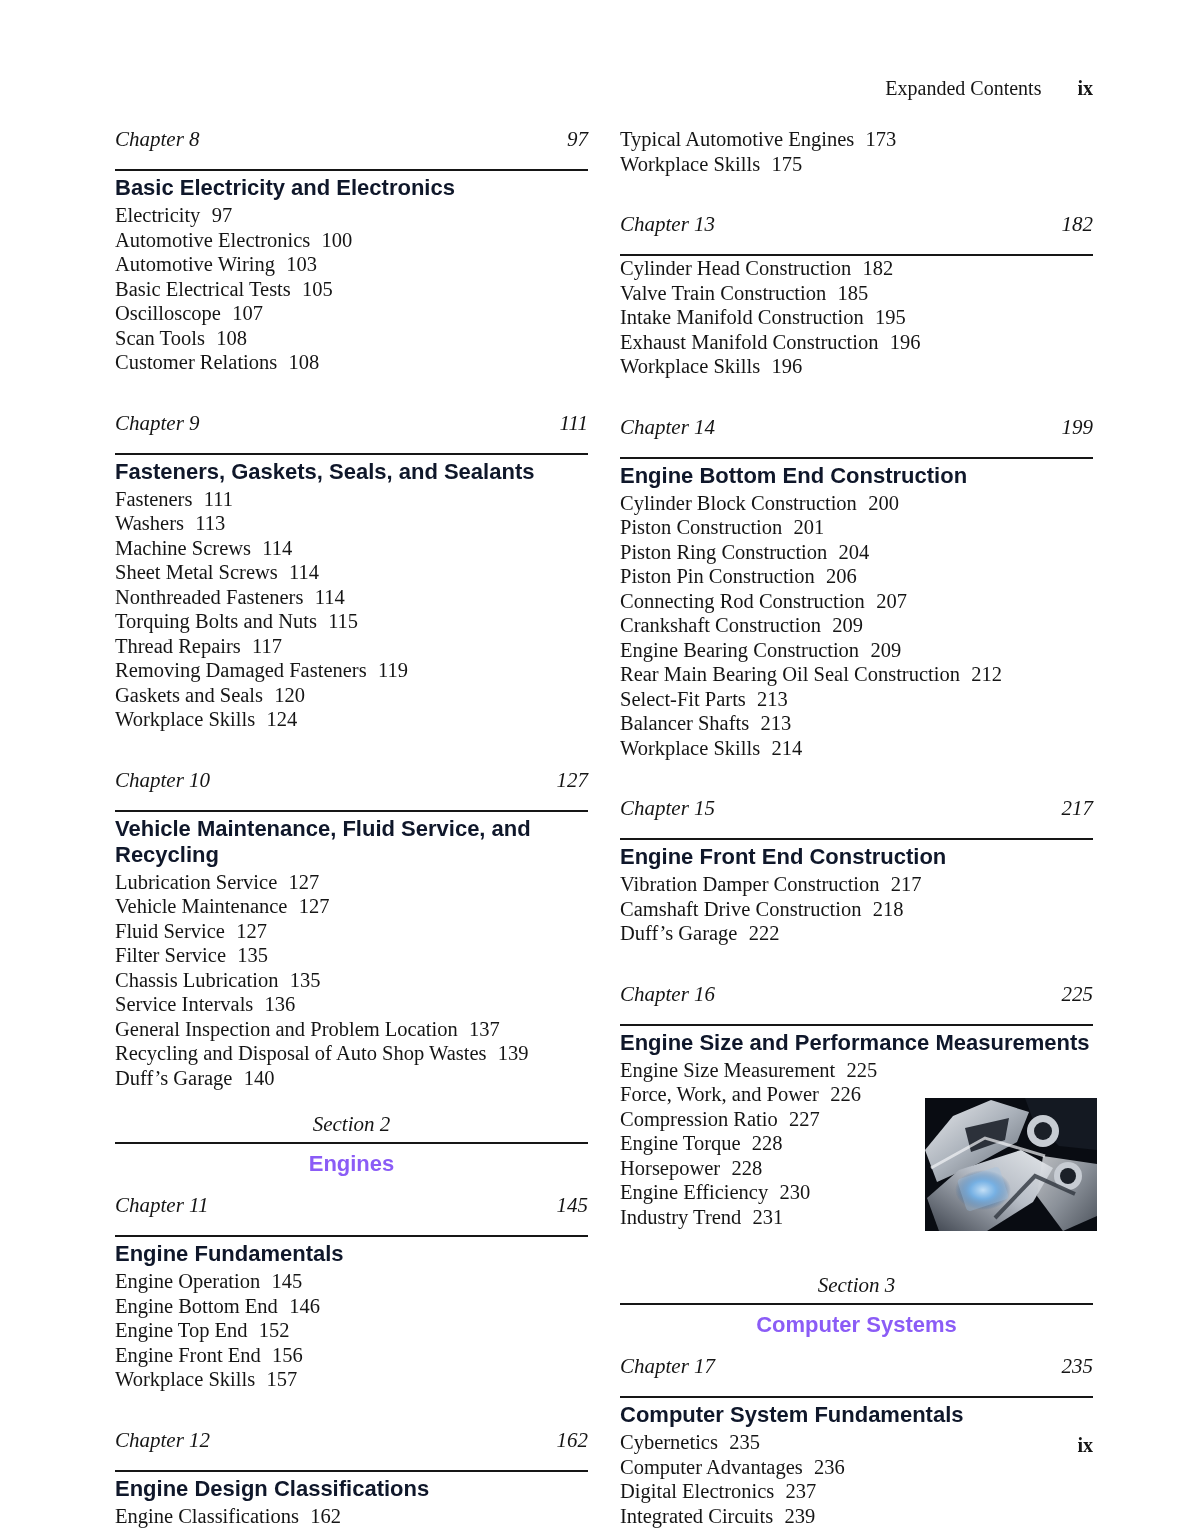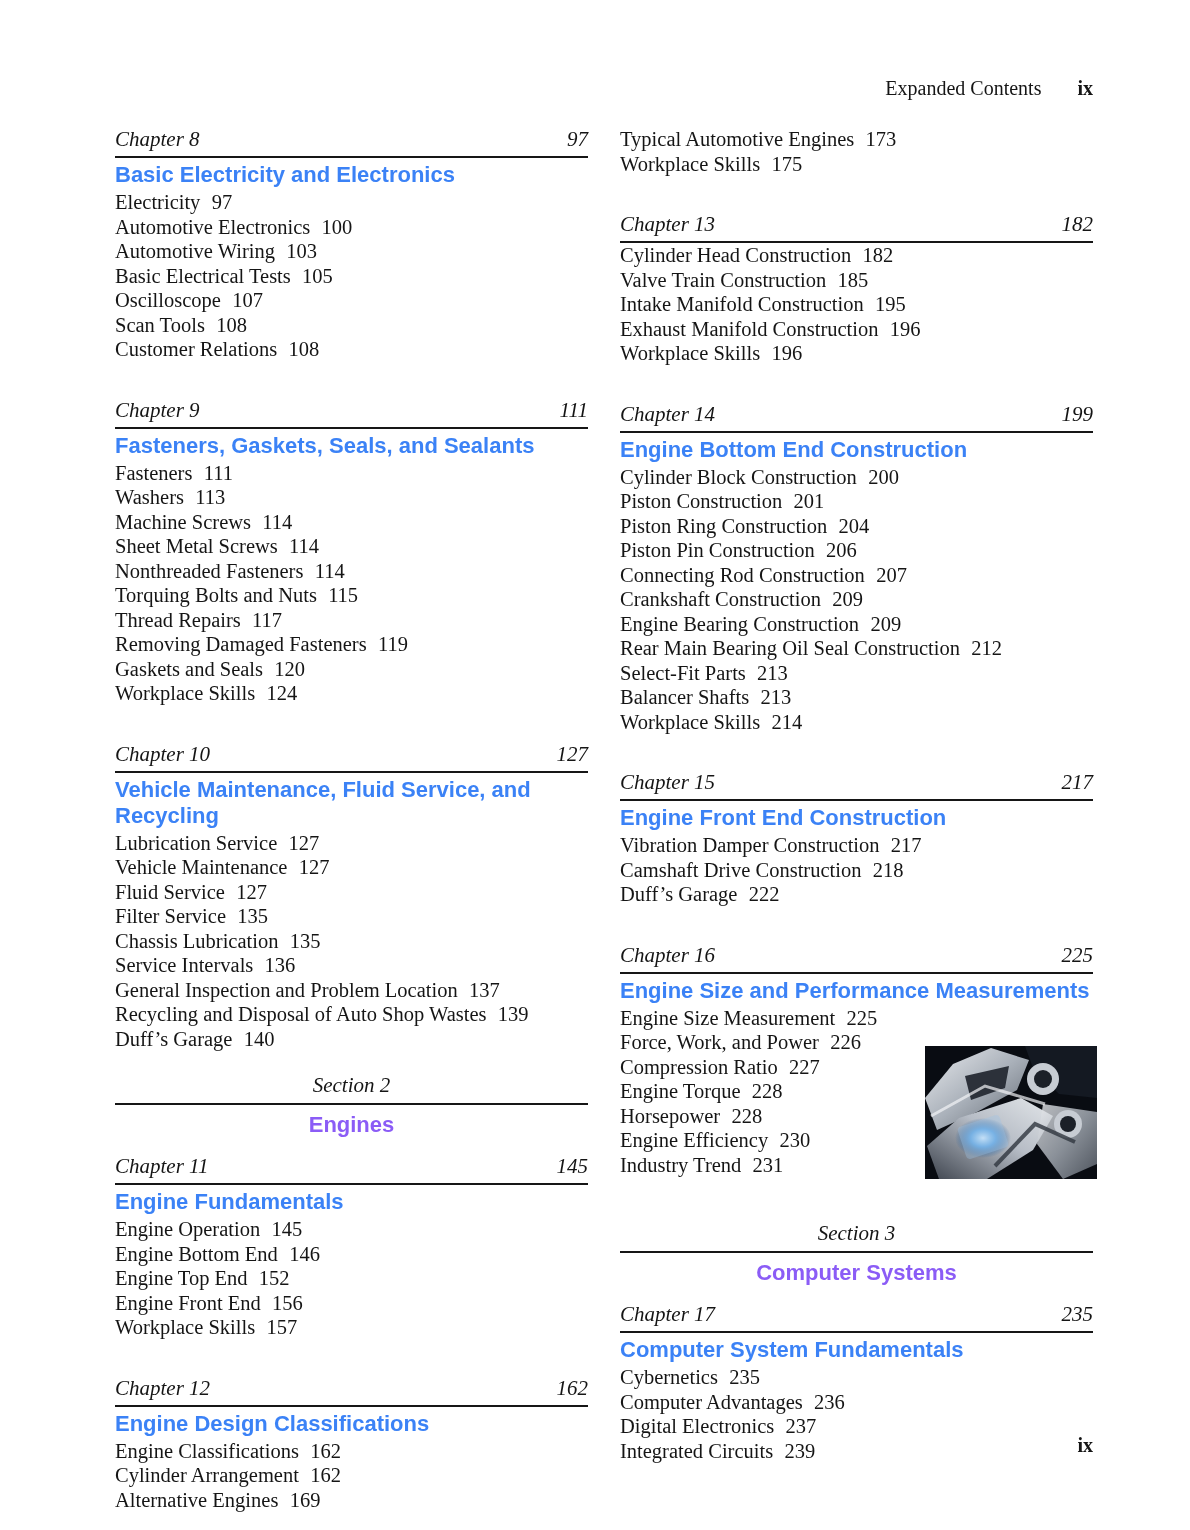--- a/index.html
+++ b/index.html
@@ -26,26 +26,26 @@
   
   .col{position:absolute;top:127px;width:473px;}
   .col-left{left:115px;}
   .col-right{left:620px;}
   .col > :first-child{margin-top:0;}
   
   .chapter{margin-top:36px;}
   .ch-head{
     display:flex;justify-content:space-between;align-items:baseline;
     font-style:italic;font-size:21px;line-height:25px;
-    border-bottom:2.5px solid #161616;padding-bottom:4px;
+    border-bottom:2.5px solid #161616;padding-bottom:17px;
   }
   .ch-title{
     font-family:"Liberation Sans", sans-serif;
     font-weight:bold;font-size:22px;line-height:26px;
-    margin:4px 0 2px 0;color:#3b82f6;
+    margin:4px 0 2px 0;color:#0f172a;
   }
   .entries{position:relative;}
   .entry{font-size:20.5px;line-height:24.5px;}
   .e-page{margin-left:0.55em;}
   
   .continuation{margin-top:0;}
   
   .section-div{margin-top:22px;text-align:center;}
   .section-div + .chapter{margin-top:16px;}
   .sec-label{

